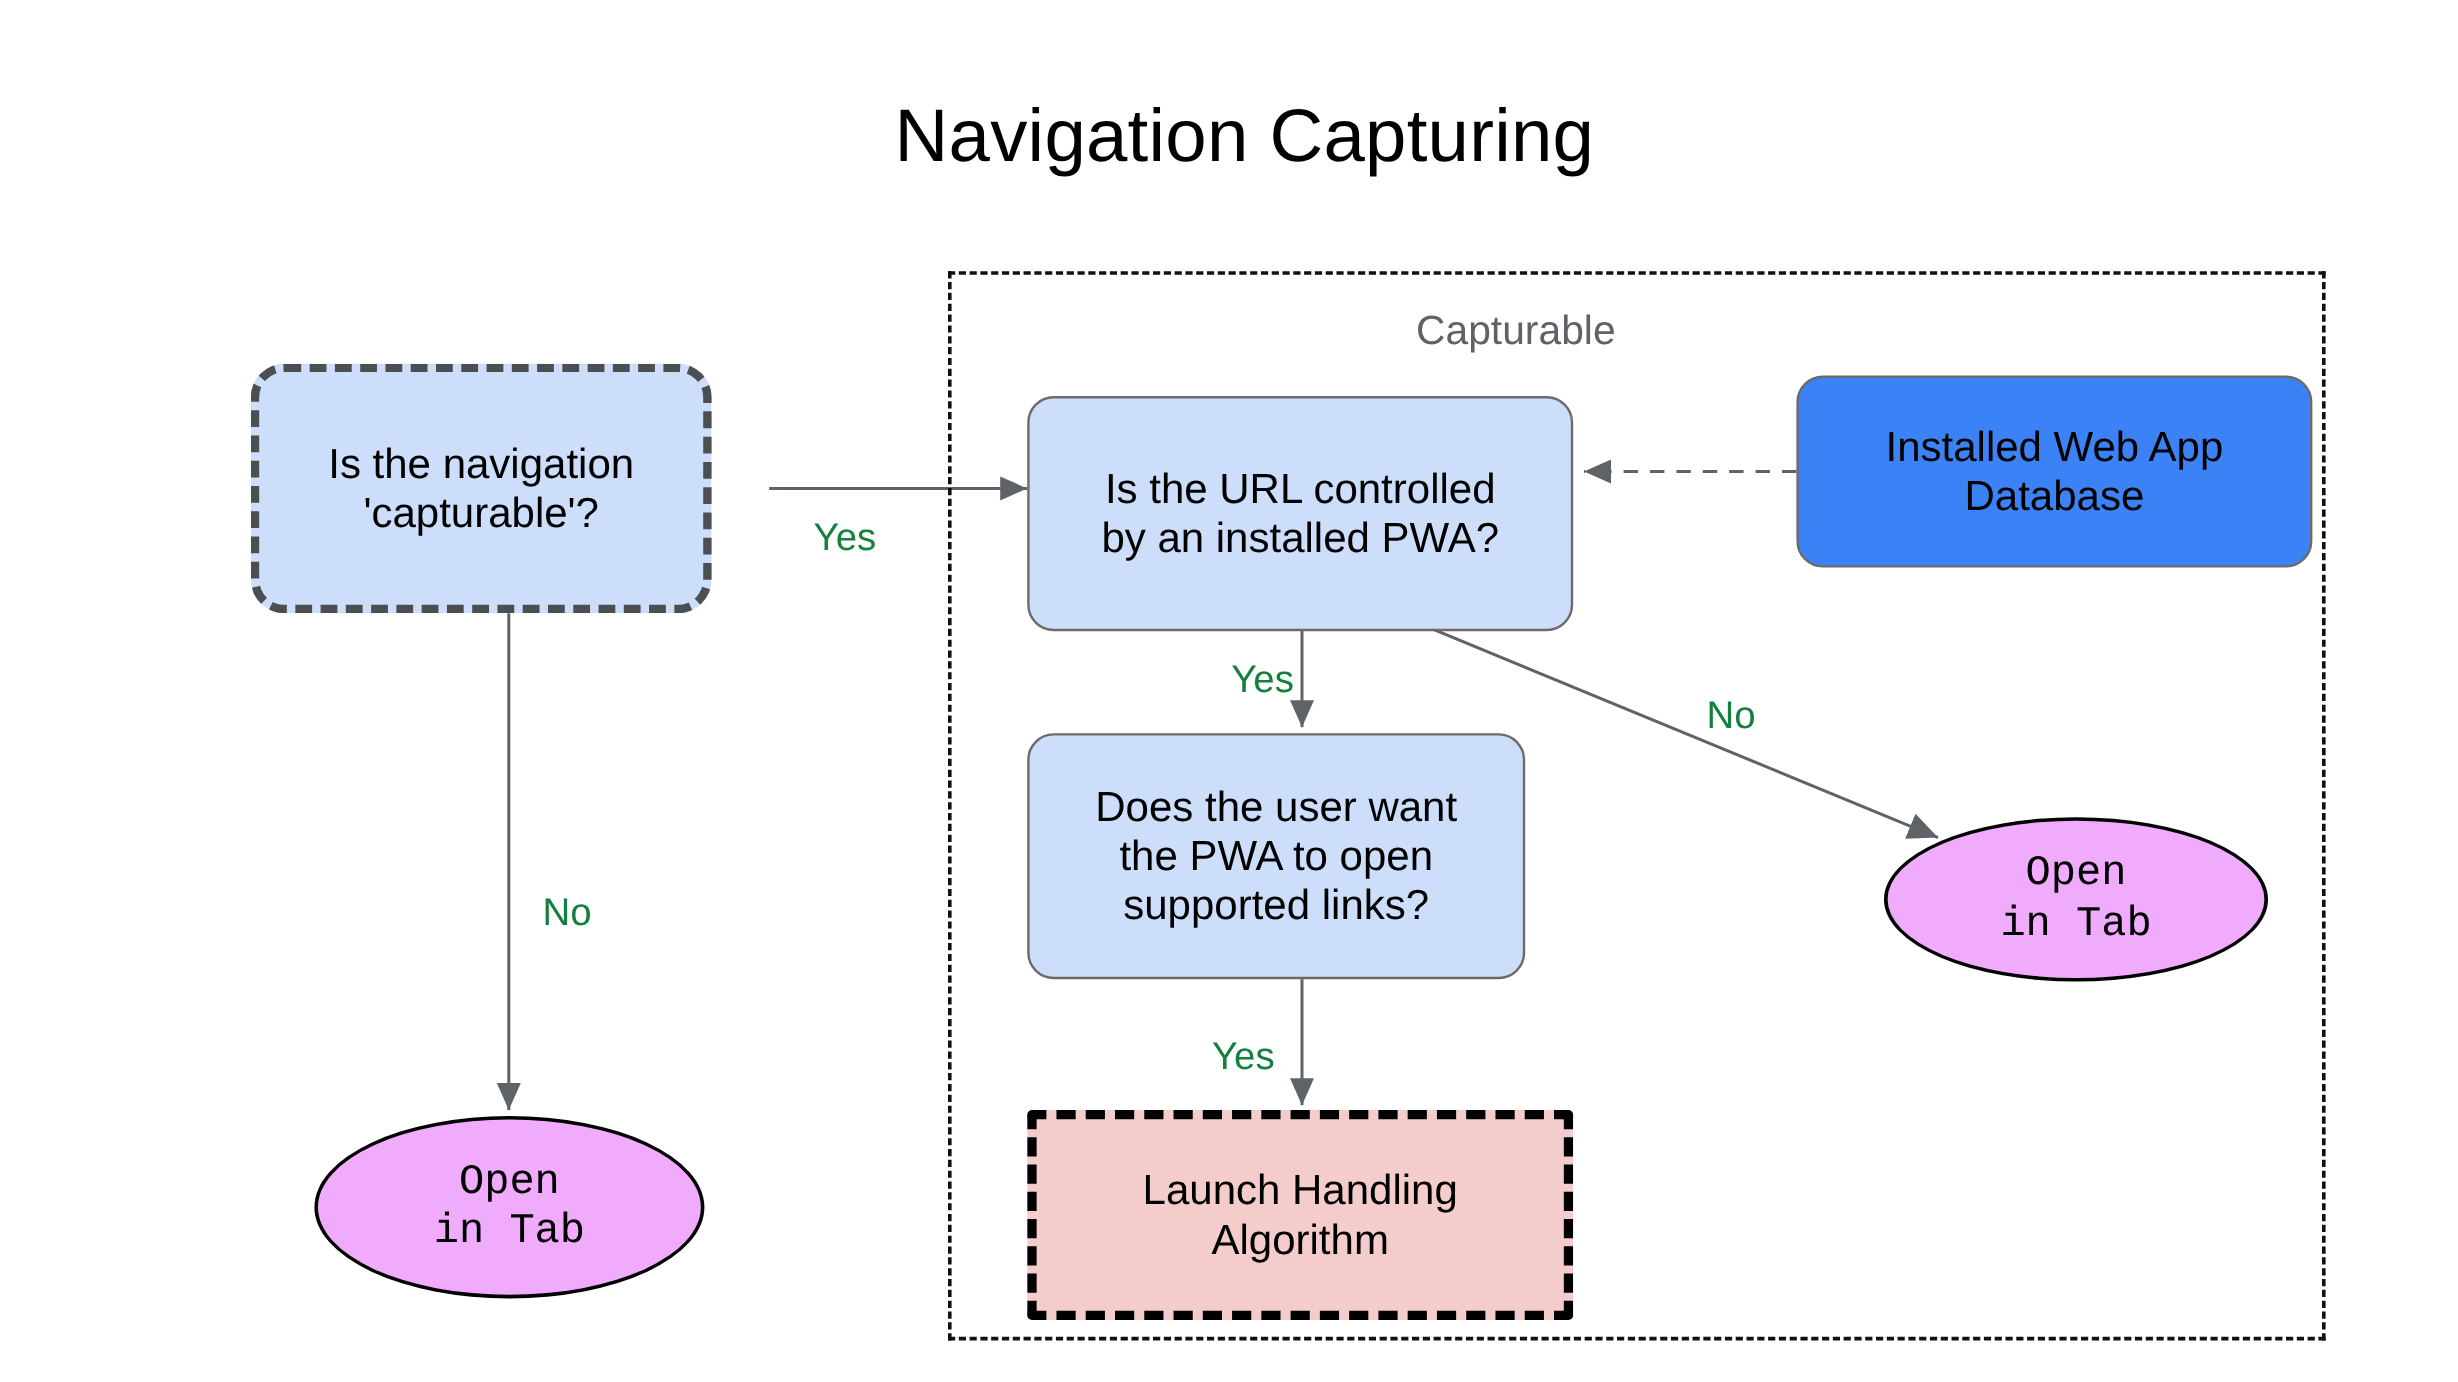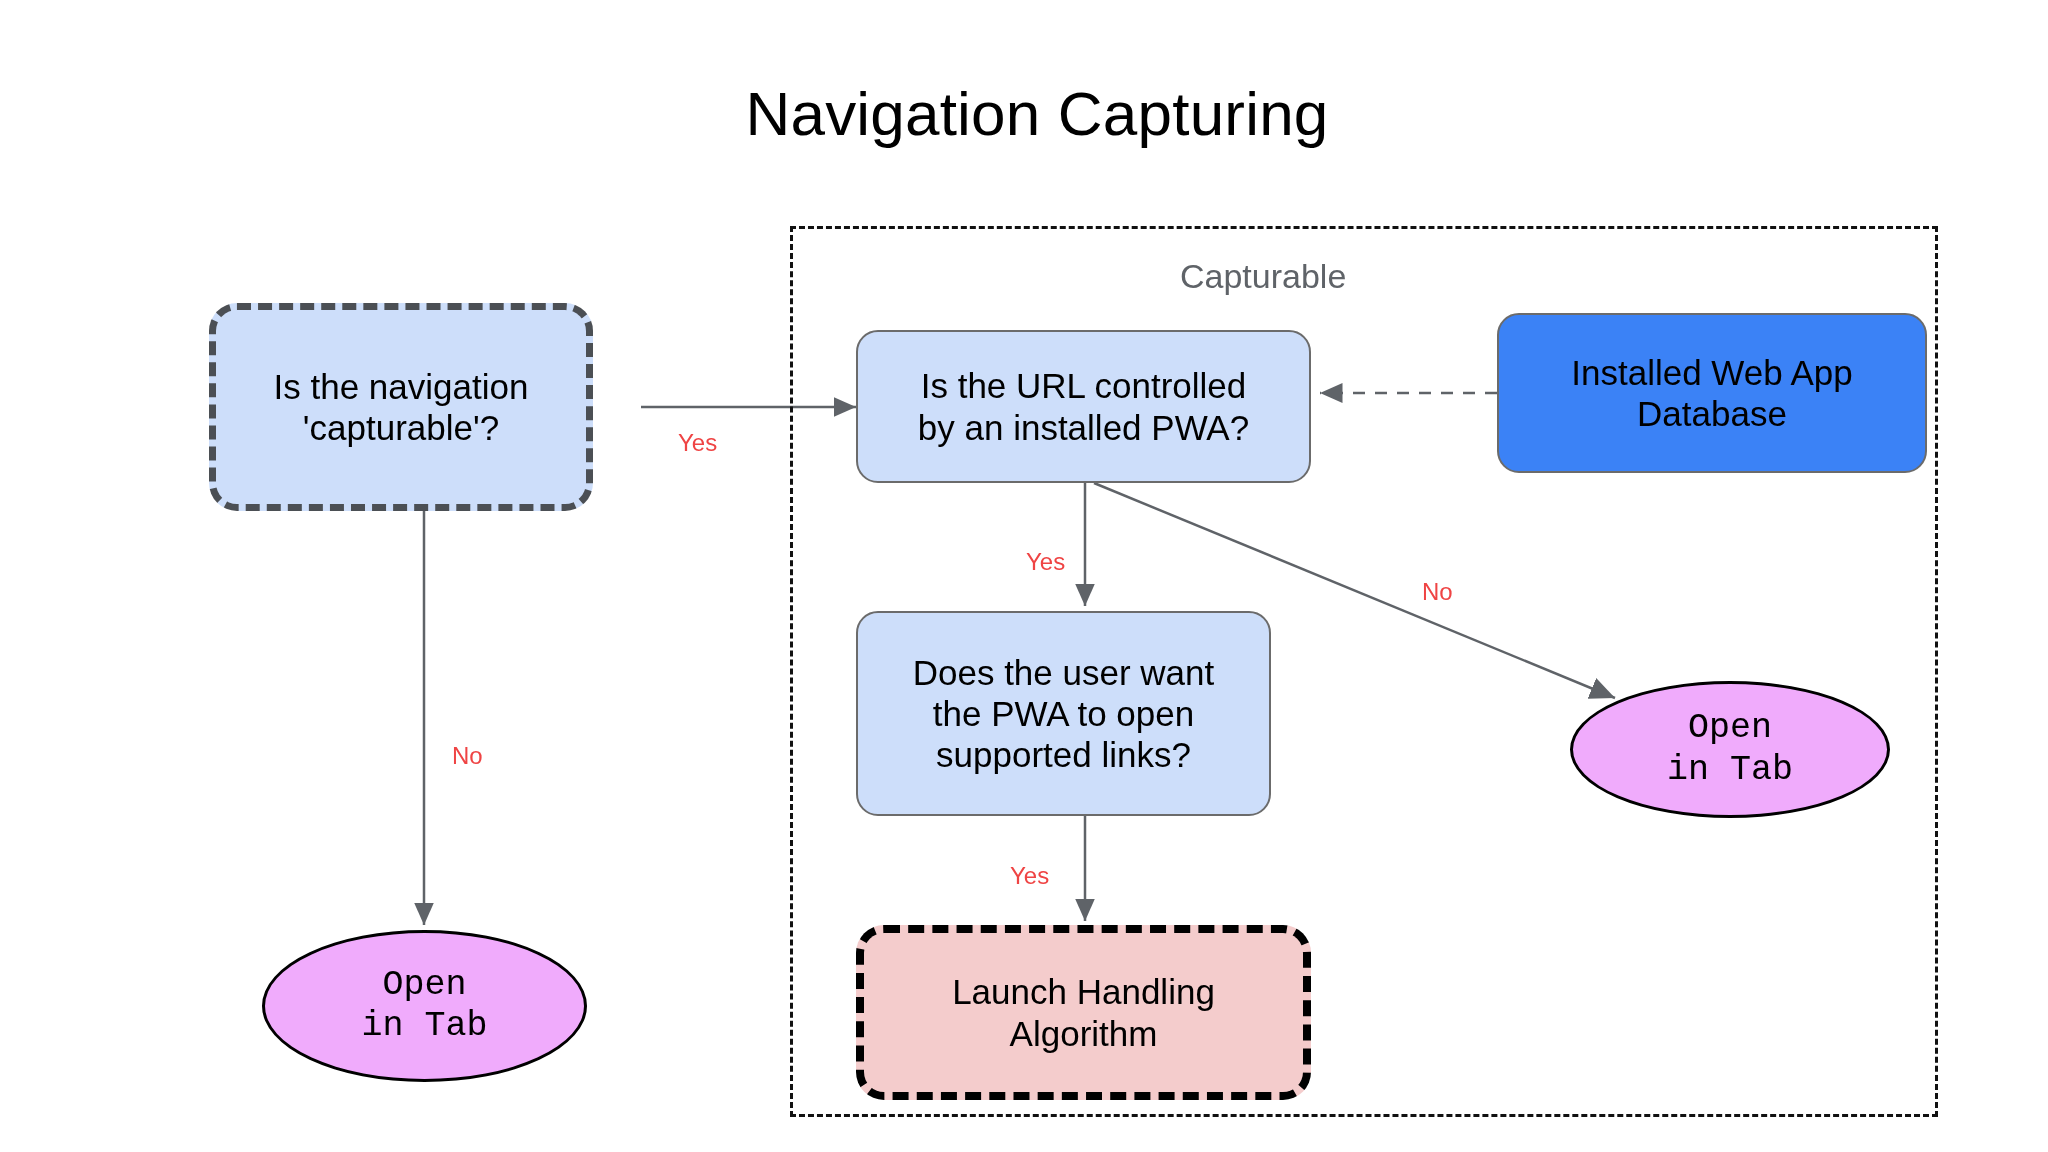--- a/index.html
+++ b/index.html
@@ -76,42 +76,42 @@
     background: #cddefa;
     border: 2px solid #6b6b6b;
   }
   .datastore {
     background: #3b82f6;
     border: 2px solid #6b6b6b;
   }
   .terminal-dashed {
     background: #f4cccc;
     border: 8px dashed #000000;
-    border-radius: 28px;
+    border-radius: 4px;
   }
   .ellipse {
     background: #f0abfc;
     border: 3px solid #000000;
     border-radius: 50%;
     font-family: Liberation Mono, monospace;
   }
   
   #node-capturable   { left: 209px;  top: 303px;  width: 384px; height: 208px; }
-  #node-url-pwa      { left: 856px;  top: 330px;  width: 455px; height: 153px; }
+  #node-url-pwa      { left: 856px;  top: 330px;  width: 455px; height: 196px; }
   #node-database     { left: 1497px; top: 313px;  width: 430px; height: 160px; }
   #node-user-want    { left: 856px;  top: 611px;  width: 415px; height: 205px; }
   #node-launch       { left: 856px;  top: 925px;  width: 455px; height: 175px; }
   #ellipse-tab-left  { left: 262px;  top: 930px;  width: 325px; height: 152px; }
   #ellipse-tab-right { left: 1570px; top: 681px;  width: 320px; height: 137px; }
 
   
   .edge-label {
     position: absolute;
-    font-size: 24px;
-    color: #ef4444;
+    font-size: 32px;
+    color: #15803d;
     white-space: nowrap;
   }
   #label-yes-1  { left: 678px;  top: 429px; }
   #label-no-1   { left: 452px;  top: 742px; }
   #label-yes-2  { left: 1026px; top: 548px; }
   #label-no-2   { left: 1422px; top: 578px; }
   #label-yes-3  { left: 1010px; top: 862px; }
 </style>
 </head>
 <body>

